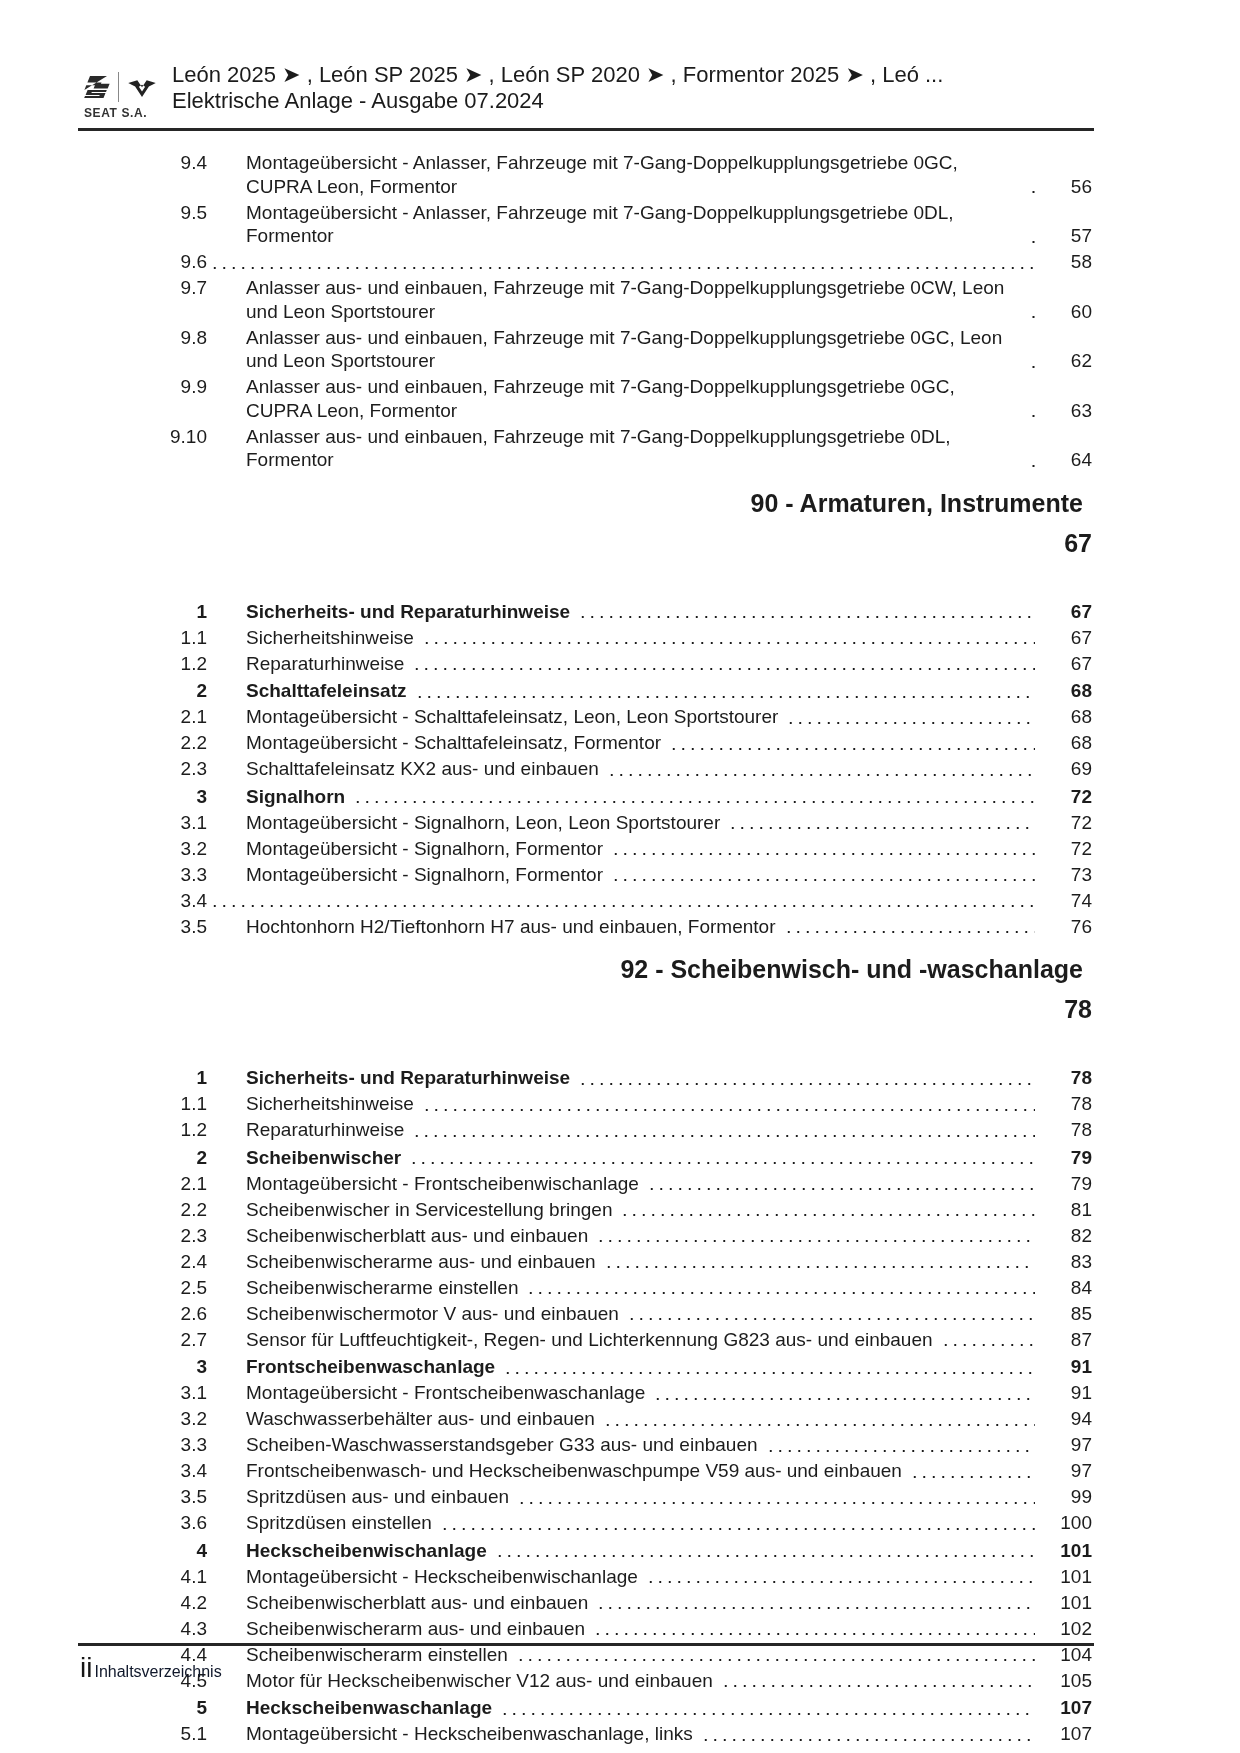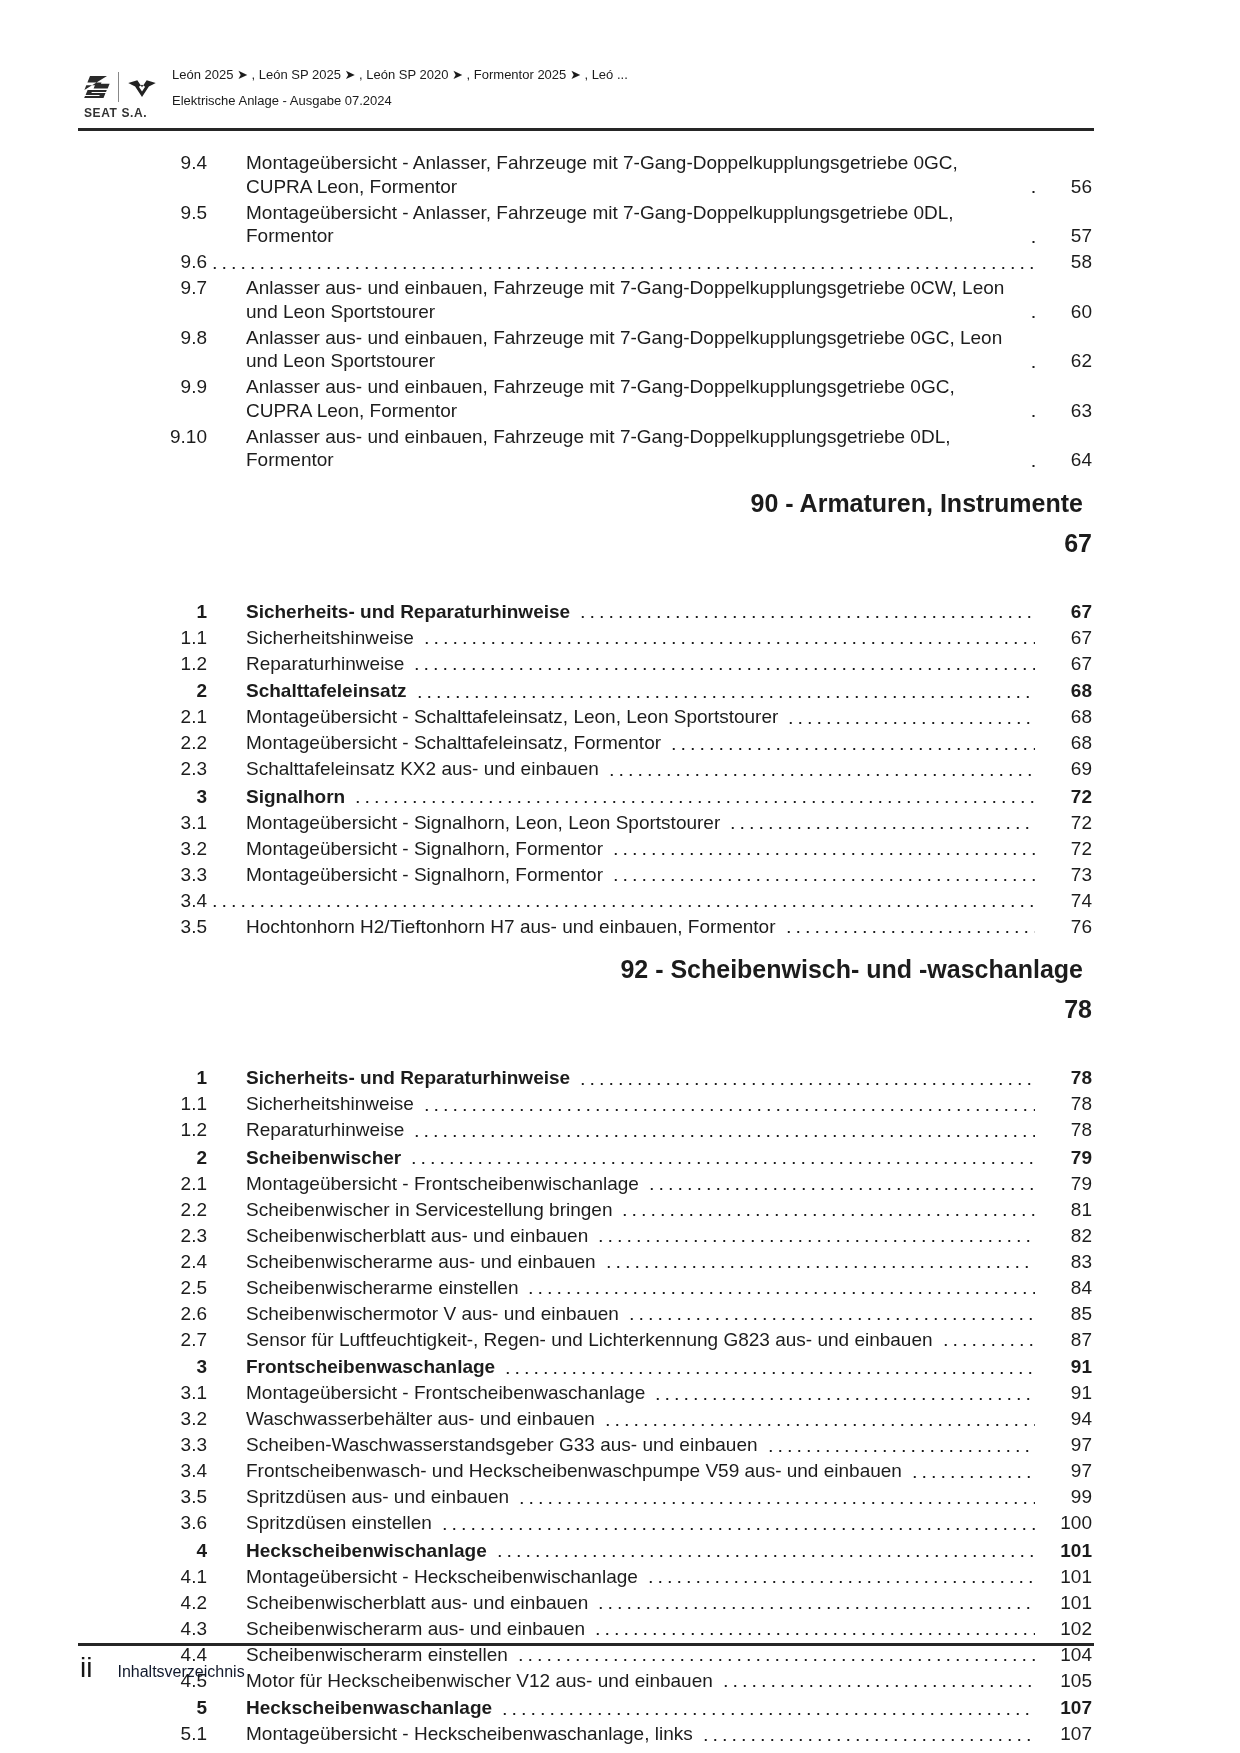--- a/index.html
+++ b/index.html
@@ -9,21 +9,21 @@
   }
   
   .header{position:absolute;left:78px;top:62px;width:1016px;}
   .brand{position:absolute;left:6px;top:12px;width:84px;}
   .brand-logos{display:flex;align-items:center;gap:8px;height:26px;}
   .seat-s{display:block;}
   .logo-divider{width:1px;height:30px;background:#888;}
   .cupra-logo{display:block;}
   .brand-name{font-size:12px;font-weight:bold;letter-spacing:.6px;color:#333;margin-top:6px;white-space:nowrap;}
   .titles{margin-left:94px;}
-  .title-line{font-size:13px;line-height:25.5px;white-space:nowrap;color:#1b1b1b;}
+  .title-line{font-size:22px;line-height:25.5px;white-space:nowrap;color:#1b1b1b;}
   .header-rule{position:absolute;left:78px;top:128px;width:1016px;height:3px;background:#262626;}
   
   .toc{position:absolute;left:140px;top:151px;width:952px;font-size:19px;line-height:23.5px;}
   .t-row{display:grid;grid-template-columns:67px 1fr 57px;margin-bottom:2.5px;}
   .t-row.bold{font-weight:bold;margin-top:4px;}
   .t-num{align-self:start;text-align:right;}
   .t-mid{display:flex;align-items:flex-end;min-width:0;}
   .t-title{flex:0 1 auto;padding-right:5px;margin-left:39px;}
   .t-leader{
     flex:1 0 10px;height:21px;
@@ -34,21 +34,21 @@
   .t-page{align-self:end;text-align:right;}
   .t-chapter{
     display:flex;align-items:flex-end;margin:16px 0 10px -76px;width:1028px;
     font-weight:bold;font-size:25px;line-height:30px;flex-direction:column;
   }
   .c-title{flex:0 0 auto;padding-right:9px;}
   .t-chapter .t-leader{height:26px;background-size:11px 4px;background-position:4px calc(100% - 5px);}
   .t-chapter .c-page{flex:0 0 62px;text-align:right;}
   
   .footer{position:absolute;left:78px;top:1643px;width:1016px;border-top:3px solid #262626;}
-  .footer-inner{display:flex;align-items:baseline;gap:25px;padding-top:7px;padding-left:2px;}
+  .footer-inner{display:flex;align-items:baseline;gap:2px;padding-top:7px;padding-left:2px;}
   .folio{font-size:28px;line-height:30px;color:#161616;}
   .footer-label{font-size:16px;color:#0f172a;}
 </style>
 </head>
 <body>
 
 <div class="page">
 
   <div class="header">
     <div class="brand">

